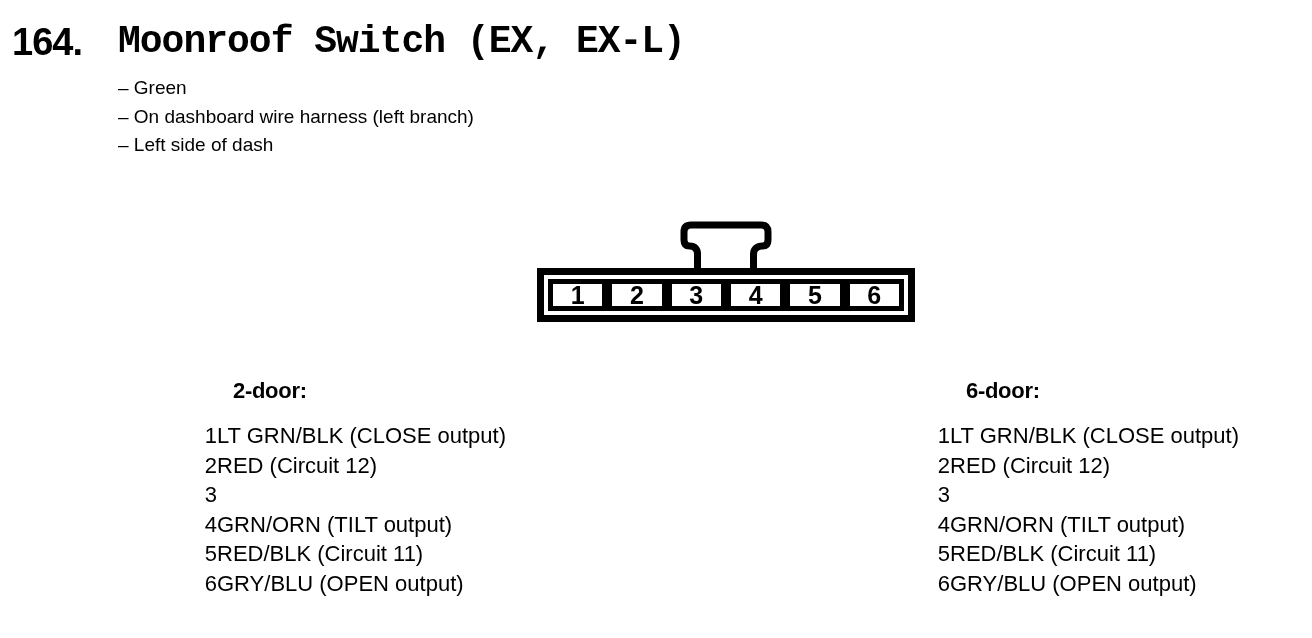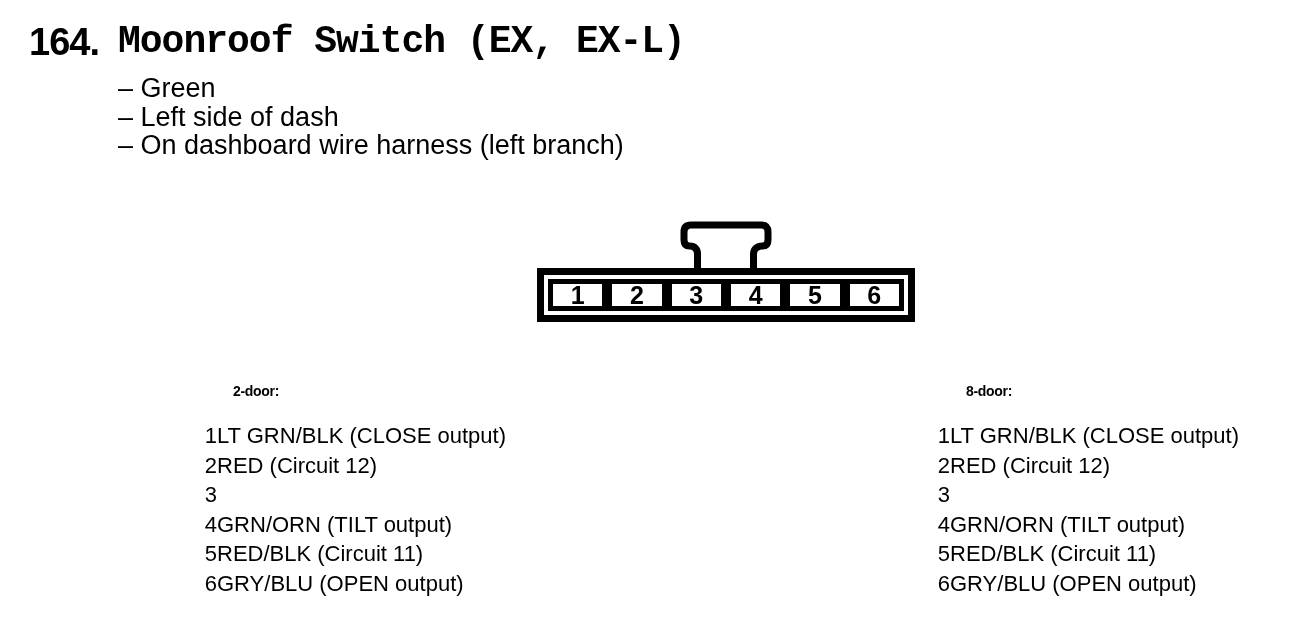--- a/index.html
+++ b/index.html
@@ -4,71 +4,71 @@
 <style>
   :root { --ink:#000000; --paper:#ffffff; }
   html,body{margin:0;padding:0;}
   body{
     width:1312px;height:638px;position:relative;overflow:hidden;
     background:var(--paper);color:var(--ink);
     font-family:"Liberation Sans", sans-serif;
   }
   
   .section-num{
-    position:absolute;left:29px;top:21px;margin:0;
+    position:absolute;left:12px;top:21px;margin:0;
     font-weight:bold;font-size:38px;line-height:42px;letter-spacing:-1px;
   }
   .page-title{
     position:absolute;left:118px;top:21px;margin:0;
     font-weight:bold;font-size:38px;line-height:42px;letter-spacing:-1px;
     white-space:nowrap;
     font-family:Liberation Mono, monospace;
   }
   
   .notes{position:absolute;left:118px;top:74px;}
-  .note{font-size:27px;line-height:28.5px;white-space:nowrap;}
+  .note{font-size:19px;line-height:28.5px;white-space:nowrap;}
   
   .connector{
     position:absolute;left:537px;top:268px;width:378px;height:54px;
     box-sizing:border-box;border:7px solid var(--ink);
     padding:4px;display:flex;background:var(--paper);
   }
   .pinrow{flex:1;display:flex;}
   .pin-cell{
     flex:1;box-sizing:border-box;border:5px solid var(--ink);
     display:flex;align-items:center;justify-content:center;
     font-weight:bold;font-size:25px;background:var(--paper);
   }
   .tab-svg{position:absolute;left:660px;top:210px;width:132px;height:58px;}
   
   .pincol{position:absolute;top:379px;font-size:22px;}
   .pincol-left{left:195px;}
   .pincol-right{left:928px;}
   .col-heading{
-    font-weight:bold;font-size:14px;line-height:24px;margin-left:38px;
+    font-weight:bold;font-size:22px;line-height:24px;margin-left:38px;
     letter-spacing:-0.3px;white-space:nowrap;
   }
   .rows{margin-top:18px;}
   .pin-line{display:flex;height:29.5px;line-height:29.5px;}
   .pin-num{width:22px;text-align:right;flex:none;}
   .pin-wire{white-space:nowrap;}
 </style>
 </head>
 <body>
 
 <div>
 
   <span class="section-num">164.</span>
 
   <h1 class="page-title">Moonroof Switch (EX, EX-L)</h1>
 
   <div class="notes" id="notes">
       <div class="note">– Green</div>
+      <div class="note">– On dashboard wire harness (left branch)</div>
       <div class="note">– Left side of dash</div>
-      <div class="note">– On dashboard wire harness (left branch)</div>
     </div>
 
   <svg class="tab-svg" viewBox="0 0 132 58" aria-hidden="true">
     <path d="M 37.5 58 L 37.5 44 C 37.5 39 35 36 29.5 36 Q 24 36 24 30 L 24 22 Q 24 15 31 15 L 101 15 Q 108 15 108 22 L 108 30 Q 108 36 102.5 36 C 97 36 93.5 39 93.5 44 L 93.5 58" fill="#ffffff" stroke="#000000" stroke-width="7" stroke-linejoin="round"></path>
   </svg>
 
   <div class="connector">
     <div class="pinrow" id="pinrow">
         <div class="pin-cell">1</div>
         <div class="pin-cell">2</div>
@@ -102,21 +102,21 @@
           <span class="pin-wire">RED/BLK (Circuit 11)</span>
         </div>
         <div class="pin-line">
           <span class="pin-num">6</span>
           <span class="pin-wire">GRY/BLU (OPEN output)</span>
         </div>
       </div>
     </section>
 
   <section class="pincol pincol-right" id="col1">
-      <div class="col-heading">8-door:</div>
+      <div class="col-heading">6-door:</div>
       <div class="rows">
         <div class="pin-line">
           <span class="pin-num">1</span>
           <span class="pin-wire">LT GRN/BLK (CLOSE output)</span>
         </div>
         <div class="pin-line">
           <span class="pin-num">2</span>
           <span class="pin-wire">RED (Circuit 12)</span>
         </div>
         <div class="pin-line">

